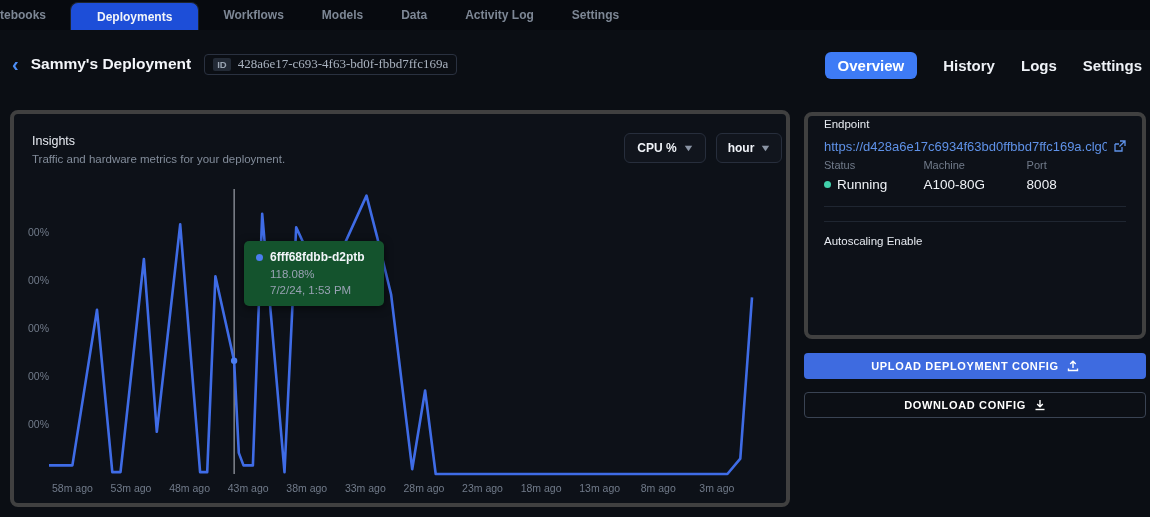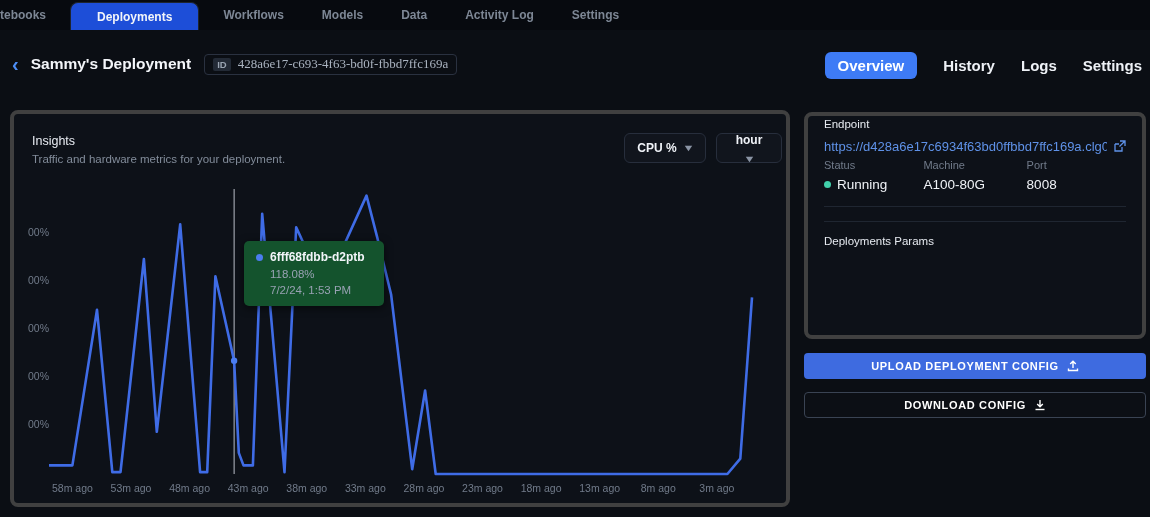--- a/index.html
+++ b/index.html
@@ -67,21 +67,21 @@
   .insights-card { left:10px; top:110px; width:780px; height:397px; }
   .insights-title { position:absolute; left:18px; top:20px; font-size:12.5px; color:#e9edf3; }
   .insights-sub   { position:absolute; left:18px; top:39px; font-size:11.5px; color:#828c9a; }
   .dropdown {
     position:absolute; top:19px; height:30px;
     background:#11151d; border:1px solid #272e3c; border-radius:6px;
     display:flex; align-items:center; justify-content:center; gap:7px;
     font-size:12px; font-weight:bold; color:#f0f3f8; cursor:pointer;
   }
   .dd-metric { left:610px; width:82px; }
-  .dd-interval { left:702px; width:66px;flex-direction:column; }
+  .dd-interval { left:702px; width:66px; }
   .dd-chevron { color:#8b95a5; font-size:9px; transform:scaleX(1.4); }
   .chart-wrap { position:absolute; left:0; top:70px; width:780px; height:310px; }
   .ylabel {
     position:absolute; left:14px; width:28px; text-align:left;
     font-size:10.5px; color:#717b8a;
   }
   .xlabel {
     position:absolute; width:60px; text-align:center; top:368px;
     font-size:10.5px; color:#717b8a;
   }
@@ -233,21 +233,21 @@
       <div class="ep-label">Port</div>
       <div class="ep-value">8008</div>
     </div>
   </div>
 
   <div class="ep-divider"></div>
 
 
   <div class="ep-divider"></div>
 
-  <div class="params-title">Deployments Params</div>
+  <div class="params-title">Autoscaling Enable</div>
 </div>
 
 <div class="btn btn-upload">
   <span>UPLOAD DEPLOYMENT CONFIG</span>
   <span style="display:flex;">
     <svg width="12" height="12" viewBox="0 0 12 12">
       <path d="M6 8 V1.5 M3.2 4 L6 1.2 L8.8 4" fill="none" stroke="#fff" stroke-width="1.4"></path>
       <path d="M1.5 8.5 v2 h9 v-2" fill="none" stroke="#fff" stroke-width="1.4"></path>
     </svg>
   </span>

